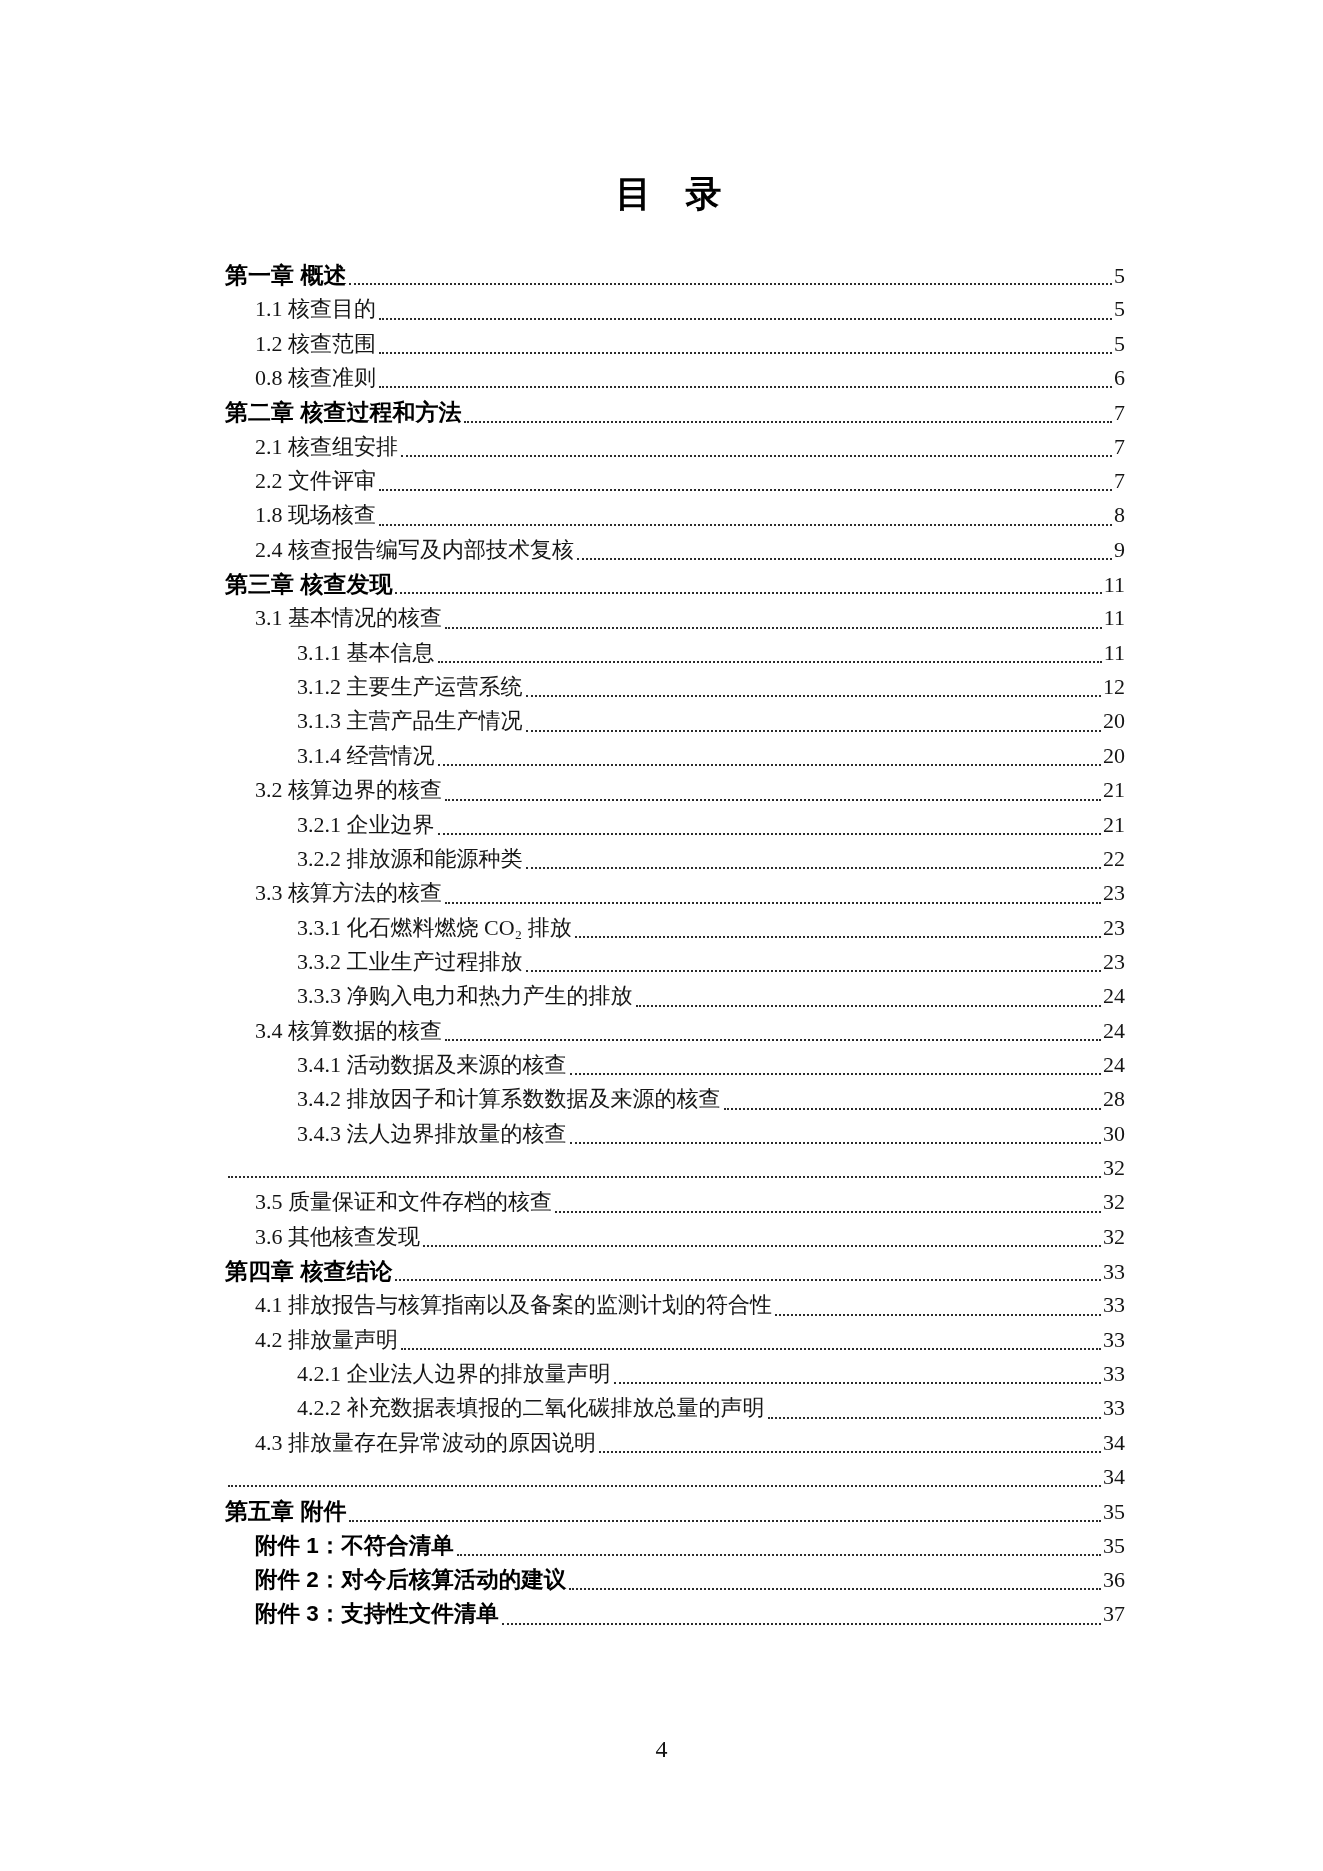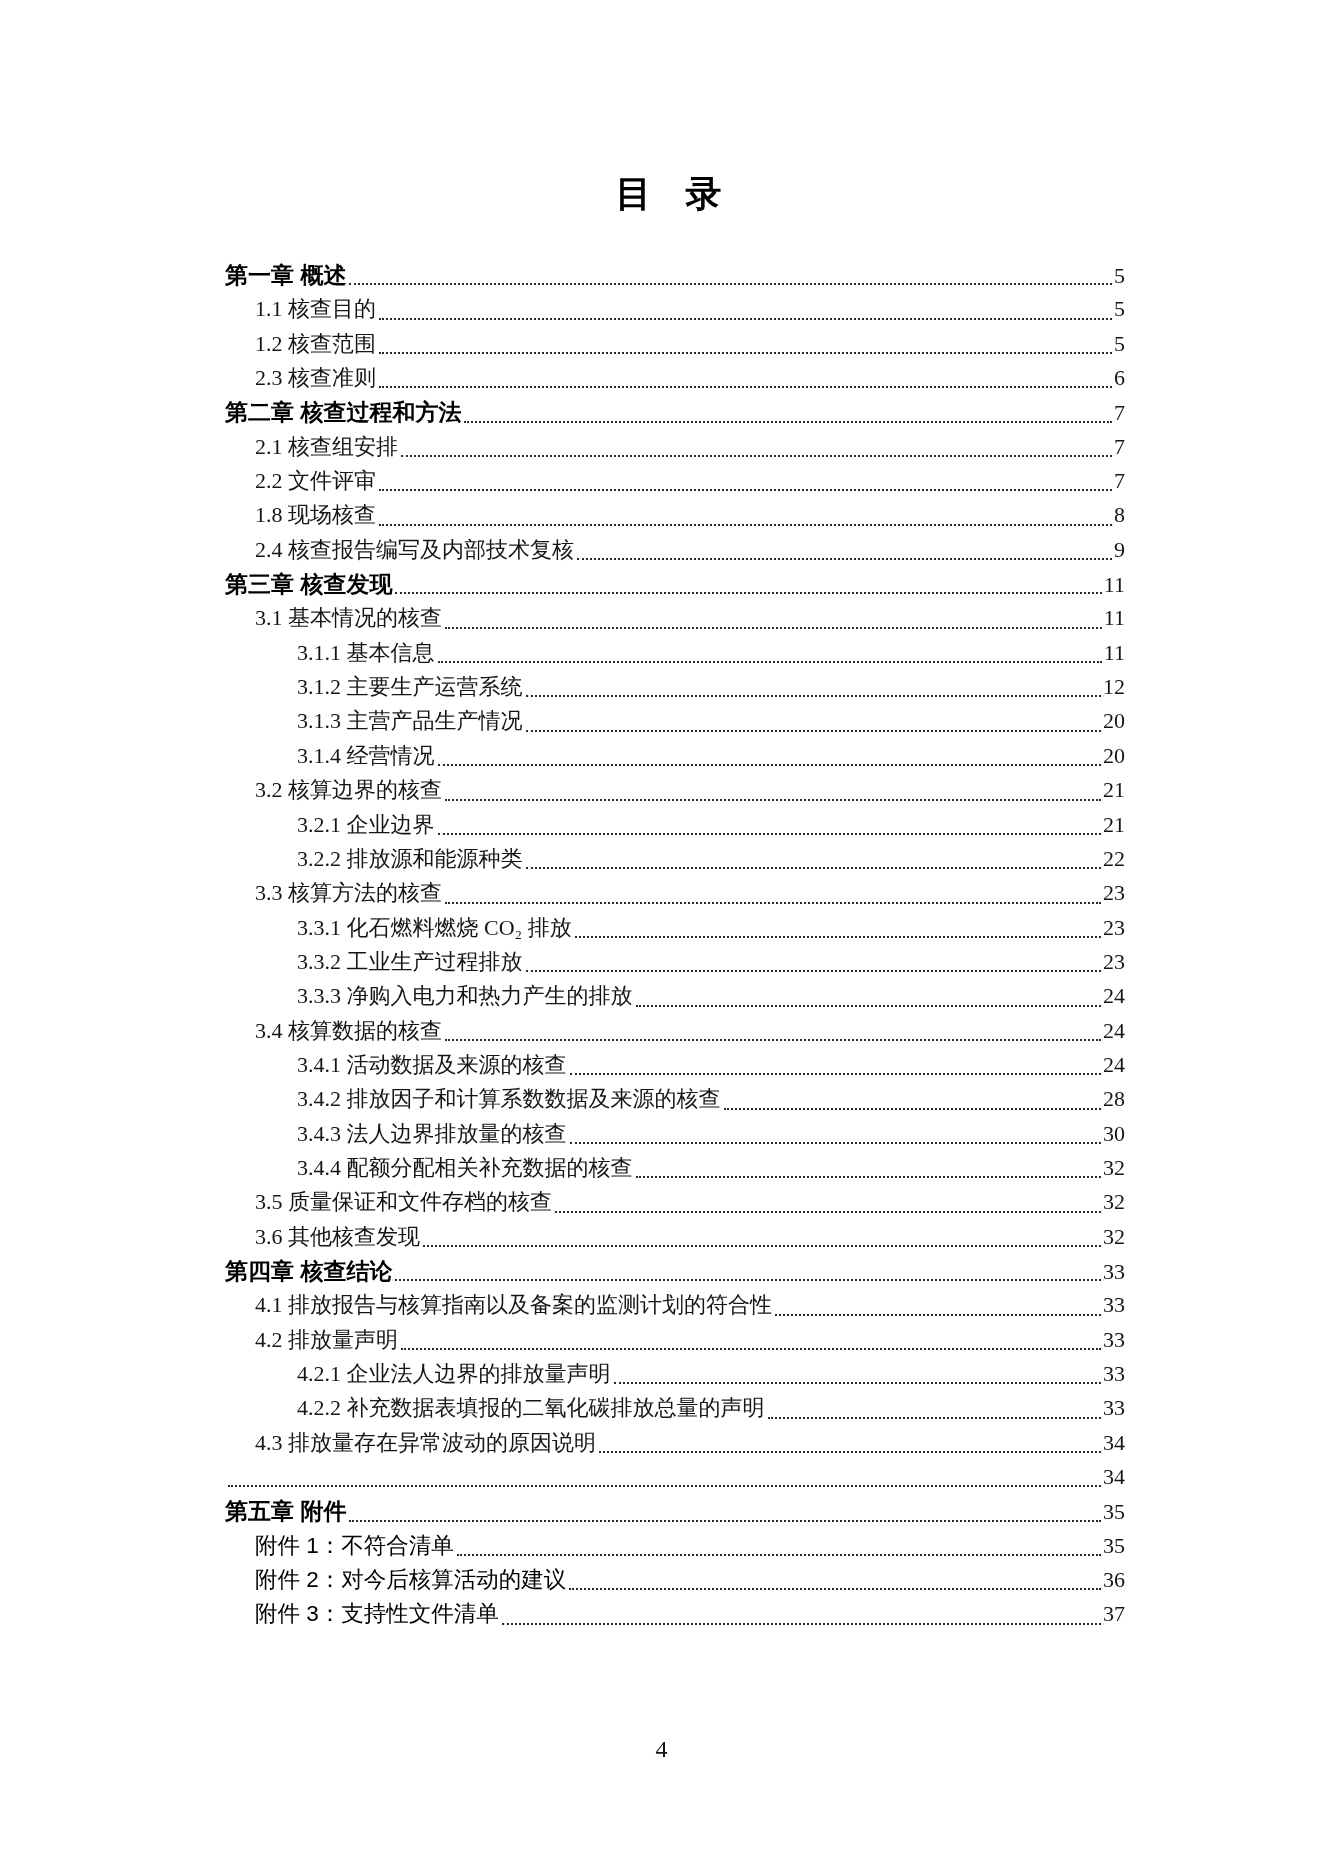--- a/index.html
+++ b/index.html
@@ -52,21 +52,21 @@
   .toc-row.level-2 .toc-label { margin-left: 30px; }
   .toc-row.level-3 .toc-label { margin-left: 72px; }
   .toc-row.style-chapter .toc-label {
     font-family: "Liberation Sans", "DejaVu Sans", sans-serif;
     font-weight: 700;
     font-size: 23px;
     color: #000;
   }
   .toc-row.style-appendix .toc-label {
     font-family: "Liberation Sans", "DejaVu Sans", sans-serif;
-    font-weight: 400;
+    font-weight: 700;
     font-size: 22.5px;
     color: #000;
   }
   .toc-leader {
     flex: 1 1 auto;
     min-width: 14px;
     border-bottom: 2.4px dotted #2b2b2b;
     align-self: flex-end;
     margin: 0 2px 7px 3px;
   }
@@ -103,21 +103,21 @@
     <span class="toc-label">1.1 核查目的</span>
     <span class="toc-leader"></span>
     <span class="toc-page">5</span>
   </div>
       <div class="toc-row level-2 style-item">
     <span class="toc-label">1.2 核查范围</span>
     <span class="toc-leader"></span>
     <span class="toc-page">5</span>
   </div>
       <div class="toc-row level-2 style-item">
-    <span class="toc-label">2.3 核查准则</span>
+    <span class="toc-label">0.8 核查准则</span>
     <span class="toc-leader"></span>
     <span class="toc-page">6</span>
   </div>
       <div class="toc-row level-1 style-chapter">
     <span class="toc-label">第二章 核查过程和方法</span>
     <span class="toc-leader"></span>
     <span class="toc-page">7</span>
   </div>
       <div class="toc-row level-2 style-item">
     <span class="toc-label">2.1 核查组安排</span>
@@ -218,21 +218,20 @@
     <span class="toc-label">3.4.2 排放因子和计算系数数据及来源的核查</span>
     <span class="toc-leader"></span>
     <span class="toc-page">28</span>
   </div>
       <div class="toc-row level-3 style-item">
     <span class="toc-label">3.4.3 法人边界排放量的核查</span>
     <span class="toc-leader"></span>
     <span class="toc-page">30</span>
   </div>
       <div class="toc-row level-3 style-item">
-    <span class="toc-label">3.4.4 配额分配相关补充数据的核查</span>
     <span class="toc-leader"></span>
     <span class="toc-page">32</span>
   </div>
       <div class="toc-row level-2 style-item">
     <span class="toc-label">3.5 质量保证和文件存档的核查</span>
     <span class="toc-leader"></span>
     <span class="toc-page">32</span>
   </div>
       <div class="toc-row level-2 style-item">
     <span class="toc-label">3.6 其他核查发现</span>

